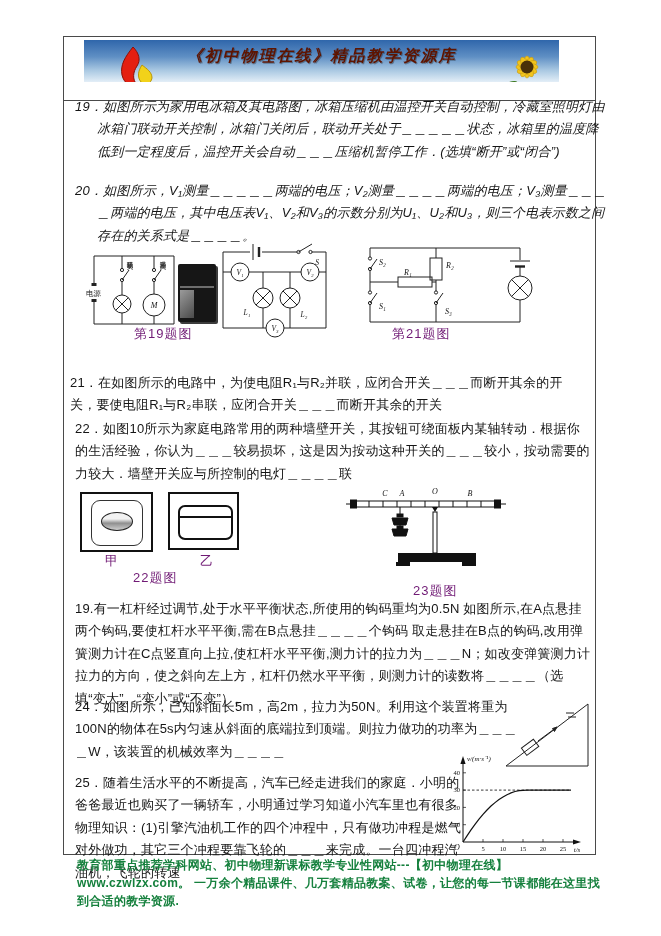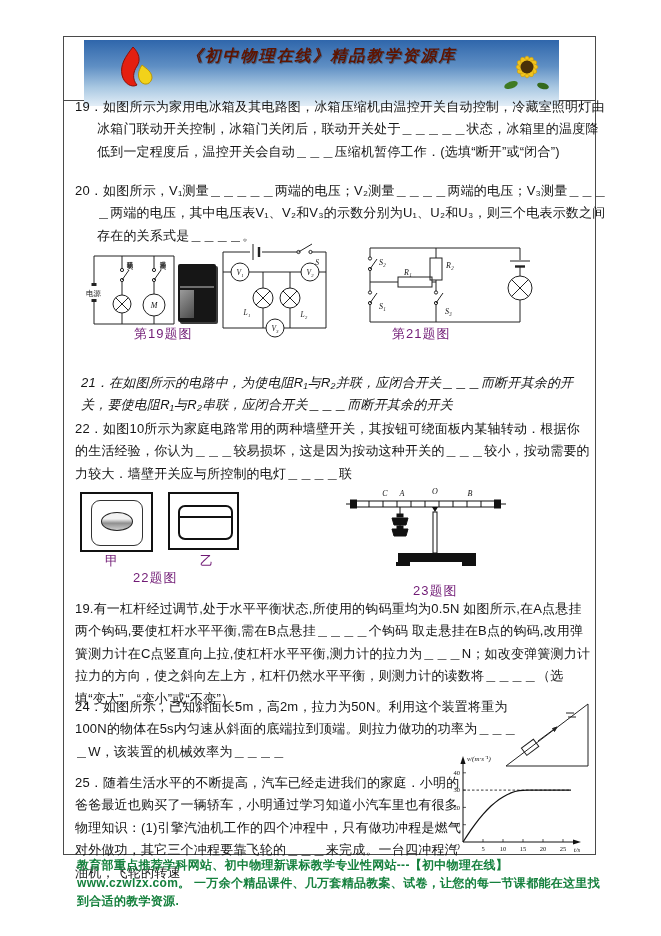--- a/index.html
+++ b/index.html
@@ -5,37 +5,37 @@
   html,body{margin:0;padding:0;}
   body{
     width:661px;height:936px;position:relative;background:#ffffff;overflow:hidden;
     font-family:"Liberation Sans",sans-serif;color:#141414;
   }
   
   .frame{position:absolute;left:63px;top:36px;width:533px;height:819px;border:1px solid #4a4a4a;box-sizing:border-box;}
   .header-cell{height:61px;border-bottom:1px solid #4a4a4a;box-sizing:border-box;}
   
   .banner{
-    position:relative;margin:3px 4px 0 20px;width:475px;height:66px;overflow:hidden;
+    position:relative;margin:3px 4px 0 20px;width:475px;height:42px;overflow:hidden;
     background:linear-gradient(180deg,#2f66ab 0%,#5f8fc4 40%,#a9c8e2 72%,#e3eef7 100%);
   }
   .banner-title{
     position:absolute;left:0;right:0;top:6px;text-align:center;
     font-size:16px;font-weight:bold;font-style:italic;letter-spacing:2px;color:#5e1400;
     text-shadow:1px 1px 0 rgba(20,20,20,.35);
   }
   .banner-url{
     position:absolute;left:0;right:0;top:29px;text-align:center;
     font-family:"Liberation Mono",monospace;font-size:12px;font-weight:bold;letter-spacing:1px;color:#ff2b00;
   }
   .logo{position:absolute;left:28px;top:4px;}
   .sunflower{position:absolute;right:6px;top:8px;}
   
   p.q{position:absolute;margin:0;font-size:13px;line-height:22.4px;letter-spacing:.2px;color:#151515;}
-  .hang{padding-left:22px;text-indent:-22px;}
+  .hang{padding-left:22px;text-indent:-22px;font-style:italic;}
   
   .cap{position:absolute;font-size:13px;color:#701a75;letter-spacing:1px;}
   .vlabel{position:absolute;writing-mode:vertical-rl;font-size:6.5px;letter-spacing:.5px;color:#222;line-height:8px;}
   
   svg{position:absolute;}
   svg text{font-family:"Liberation Serif",serif;}
   .fridge{position:absolute;left:176px;top:264px;width:42px;height:60px;}
   .fridge .body{position:absolute;left:2px;top:0;width:38px;height:58px;background:#161616;border-radius:2px;box-shadow:2px 2px 0 #3c3c3c;}
   .fridge .split{position:absolute;left:4px;top:22px;width:34px;height:2px;background:#6d6d6d;}
   .fridge .shine{position:absolute;left:4px;top:26px;width:14px;height:28px;background:linear-gradient(135deg,#9b9b9b,#4a4a4a);}
@@ -209,21 +209,21 @@
   <g font-size="8" font-style="italic" fill="#111">
     <text x="19" y="25">S₂</text>
     <text x="19" y="69">S₁</text>
     <text x="44" y="35">R₁</text>
     <text x="86" y="28">R₂</text>
     <text x="85" y="74">S₃</text>
   </g>
 </svg>
 <div class="cap" style="left:392px;top:325px;">第21题图</div>
 
-<p class="q" style="left:81px;top:372px;width:516px;font-style:italic;">21．在如图所示的电路中，为使电阻R₁与R₂并联，应闭合开关＿＿＿而断开其余的开关，要使电阻R₁与R₂串联，应闭合开关＿＿＿而断开其余的开关</p>
+<p class="q" style="left:70px;top:372px;width:516px;">21．在如图所示的电路中，为使电阻R₁与R₂并联，应闭合开关＿＿＿而断开其余的开关，要使电阻R₁与R₂串联，应闭合开关＿＿＿而断开其余的开关</p>
 <p class="q" style="left:75px;top:418px;width:516px;">22．如图10所示为家庭电路常用的两种墙壁开关，其按钮可绕面板内某轴转动．根据你的生活经验，你认为＿＿＿较易损坏，这是因为按动这种开关的＿＿＿较小，按动需要的力较大．墙壁开关应与所控制的电灯＿＿＿＿联</p>
 
 <div class="wsw" style="left:80px;top:492px;width:73px;height:60px;">
   <div class="wsw-inner" style="left:9px;top:6px;width:50px;height:44px;"></div>
   <div class="btn-oval" style="left:19px;top:18px;width:30px;height:17px;"></div>
 </div>
 <div class="wsw" style="left:168px;top:492px;width:71px;height:58px;">
   <div class="rocker" style="left:8px;top:11px;width:51px;height:31px;">
     <div class="rocker-line"></div>
   </div>

